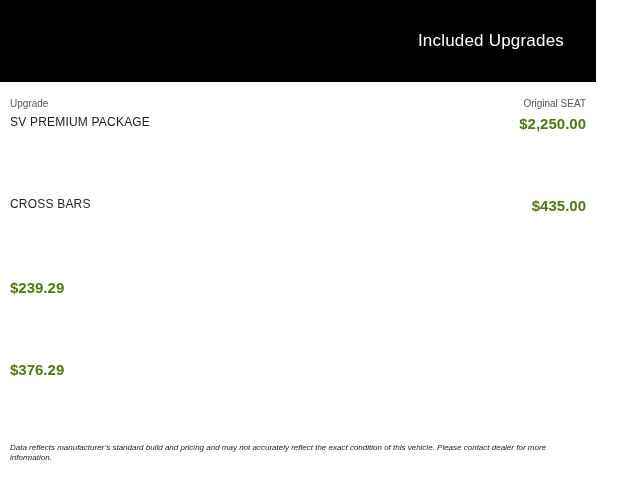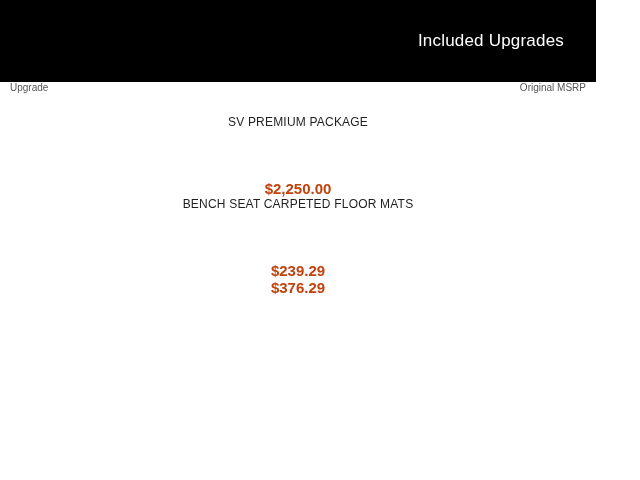--- a/index.html
+++ b/index.html
@@ -28,43 +28,43 @@
       font-weight: 400;
       letter-spacing: 0.2px;
     }
     .content {
       padding: 0 10px;
     }
     .col-headers {
       display: flex;
       justify-content: space-between;
       align-items: baseline;
+      padding-top: 16px;
       height: 28px;
       font-size: 10px;
       color: #555555;
     }
     .rows {
       margin-top: 5px;
     }
     .row {
       height: 82px;
       display: flex;
       justify-content: space-between;
-      align-items: center;
-      flex-direction: column;
+      align-items: flex-start;
     }
     .upgrade-name {
       font-size: 12px;
       color: #1f1f1f;
       letter-spacing: 0.2px;
     }
     .upgrade-price {
       font-size: 15px;
       font-weight: 700;
-      color: #c2410c;
+      color: #4d7c0f;
     }
     .disclaimer {
       font-size: 8px;
       font-style: italic;
       color: #222222;
       line-height: 10px;
     }
   </style>
 </head>
 <body>
@@ -72,35 +72,39 @@
 <div class="viewport">
 
   <header class="panel-header">
     <h1 class="panel-title">Included Upgrades</h1>
   </header>
 
   <main class="content">
 
     <div class="col-headers">
       <span>Upgrade</span>
-      <span>Original MSRP</span>
+      <span>Original SEAT</span>
     </div>
 
     <div class="rows">
   <div class="row">
     <span class="upgrade-name">SV PREMIUM PACKAGE</span>
     <span class="upgrade-price">$2,250.00</span>
   </div>
 
+  <div class="row">
+    <span class="upgrade-name">CROSS BARS</span>
+    <span class="upgrade-price">$435.00</span>
+  </div>
 
   <div class="row">
-    <span class="upgrade-name">BENCH SEAT CARPETED FLOOR MATS</span>
     <span class="upgrade-price">$239.29</span>
   </div>
 
   <div class="row">
     <span class="upgrade-price">$376.29</span>
   </div>
 </div>
 
+    <p class="disclaimer">Data reflects manufacturer’s standard build and pricing and may not accurately reflect the exact condition of this vehicle. Please contact dealer for more information.</p>
 
   </main>
 </div>
 
 </body></html>

